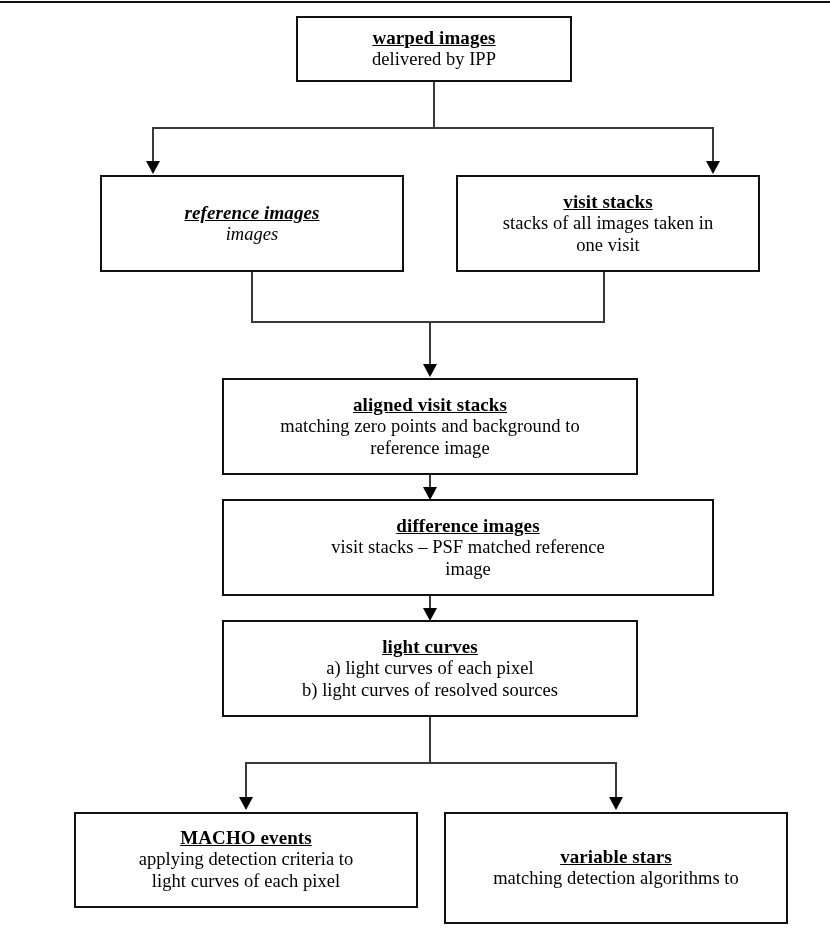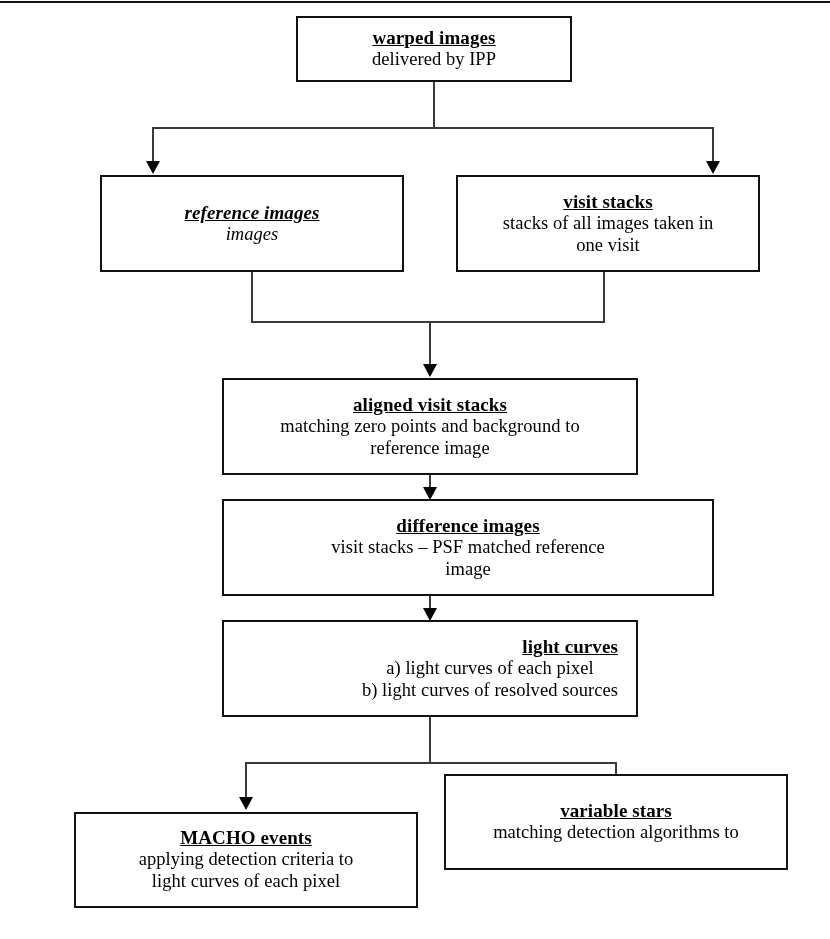--- a/index.html
+++ b/index.html
@@ -33,21 +33,21 @@
   .node {
     position: absolute;
     box-sizing: border-box;
     border: 2px solid #111111;
     background: #ffffff;
     display: flex;
     flex-direction: column;
     align-items: center;
     justify-content: center;
     text-align: center;
-    padding: 4px 18px;
+    padding: 4px 6px;
     line-height: 1.17;
   }
   .node .title {
     font-weight: bold;
     text-decoration: underline;
     font-size: 19px;
     letter-spacing: 0.1px;
     white-space: nowrap;
   }
   .node .desc {
@@ -135,21 +135,21 @@
     <span class="title">difference images</span>
     <span class="desc">
       <span class="ln">visit stacks – PSF matched reference</span>
       <span class="ln">image</span>
     </span>
   </div>
 
   <div class="vline" style="left:429px; top:596px; height:16px;"></div>
   <div class="arrowhead" style="left:423px; top:608px;"></div>
 
-  <div class="node" style="left:222px; top:620px; width:416px; height:97px;align-items:flex-end;">
+  <div class="node" style="left:222px; top:620px; width:416px; height:97px;">
     <span class="title">light curves</span>
     <span class="desc">
       <span class="ln">a) light curves of each pixel</span>
       <span class="ln">b) light curves of resolved sources</span>
     </span>
   </div>
 
   <div class="vline" style="left:429px; top:717px; height:46px;"></div>
   <div class="hline" style="left:245px; top:762px; width:372px;"></div>
   <div class="vline" style="left:245px; top:762px; height:36px;"></div>
@@ -158,20 +158,20 @@
   <div class="arrowhead" style="left:609px; top:797px;"></div>
 
   <div class="node" style="left:74px; top:812px; width:344px; height:96px;justify-content:center;">
     <span class="title">MACHO events</span>
     <span class="desc">
       <span class="ln">applying detection criteria to</span>
       <span class="ln">light curves of each pixel</span>
     </span>
   </div>
 
-  <div class="node" style="left:444px; top:774px; width:344px; height:96px;text-align:center;">
+  <div class="node" style="left:444px; top:812px; width:344px; height:112px;text-align:center;">
     <span class="title">variable stars</span>
     <span class="desc">
       <span class="ln">matching detection algorithms to</span>
     </span>
   </div>
 
 </div>
 
 </body></html>

